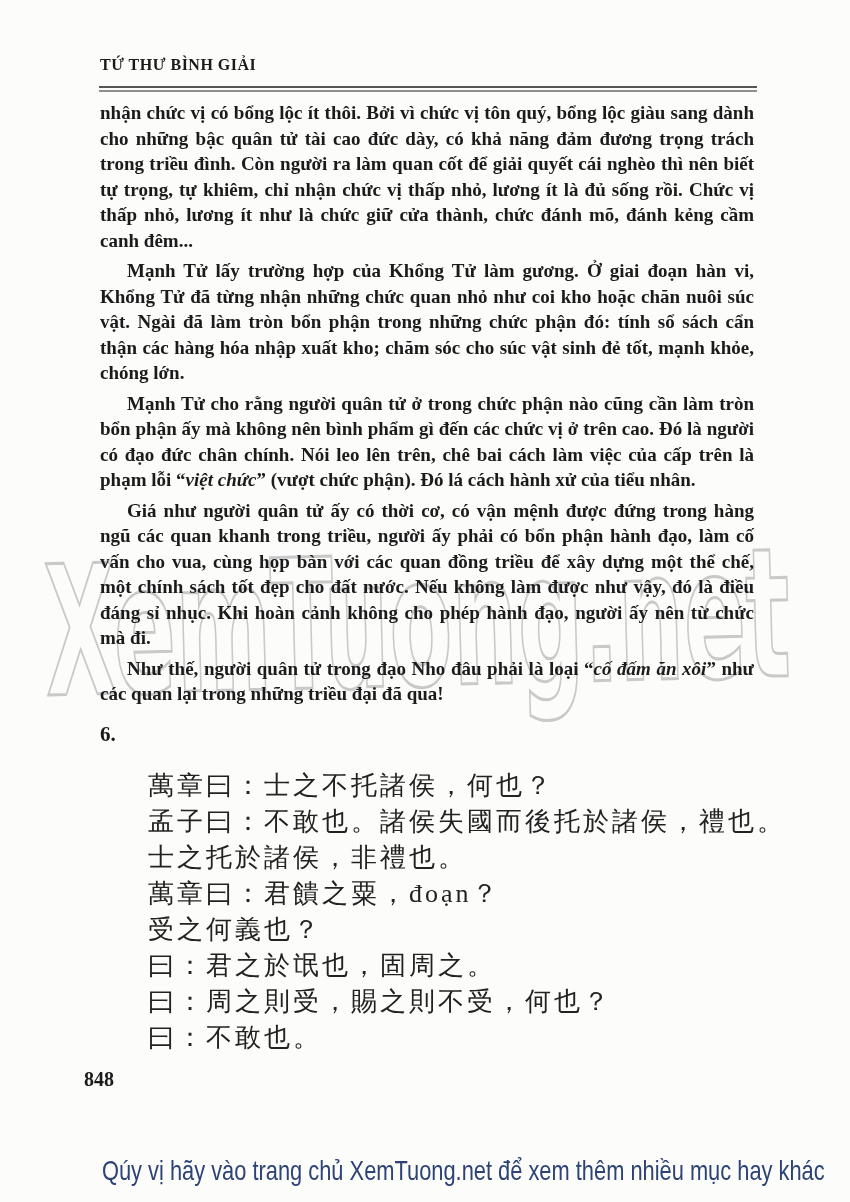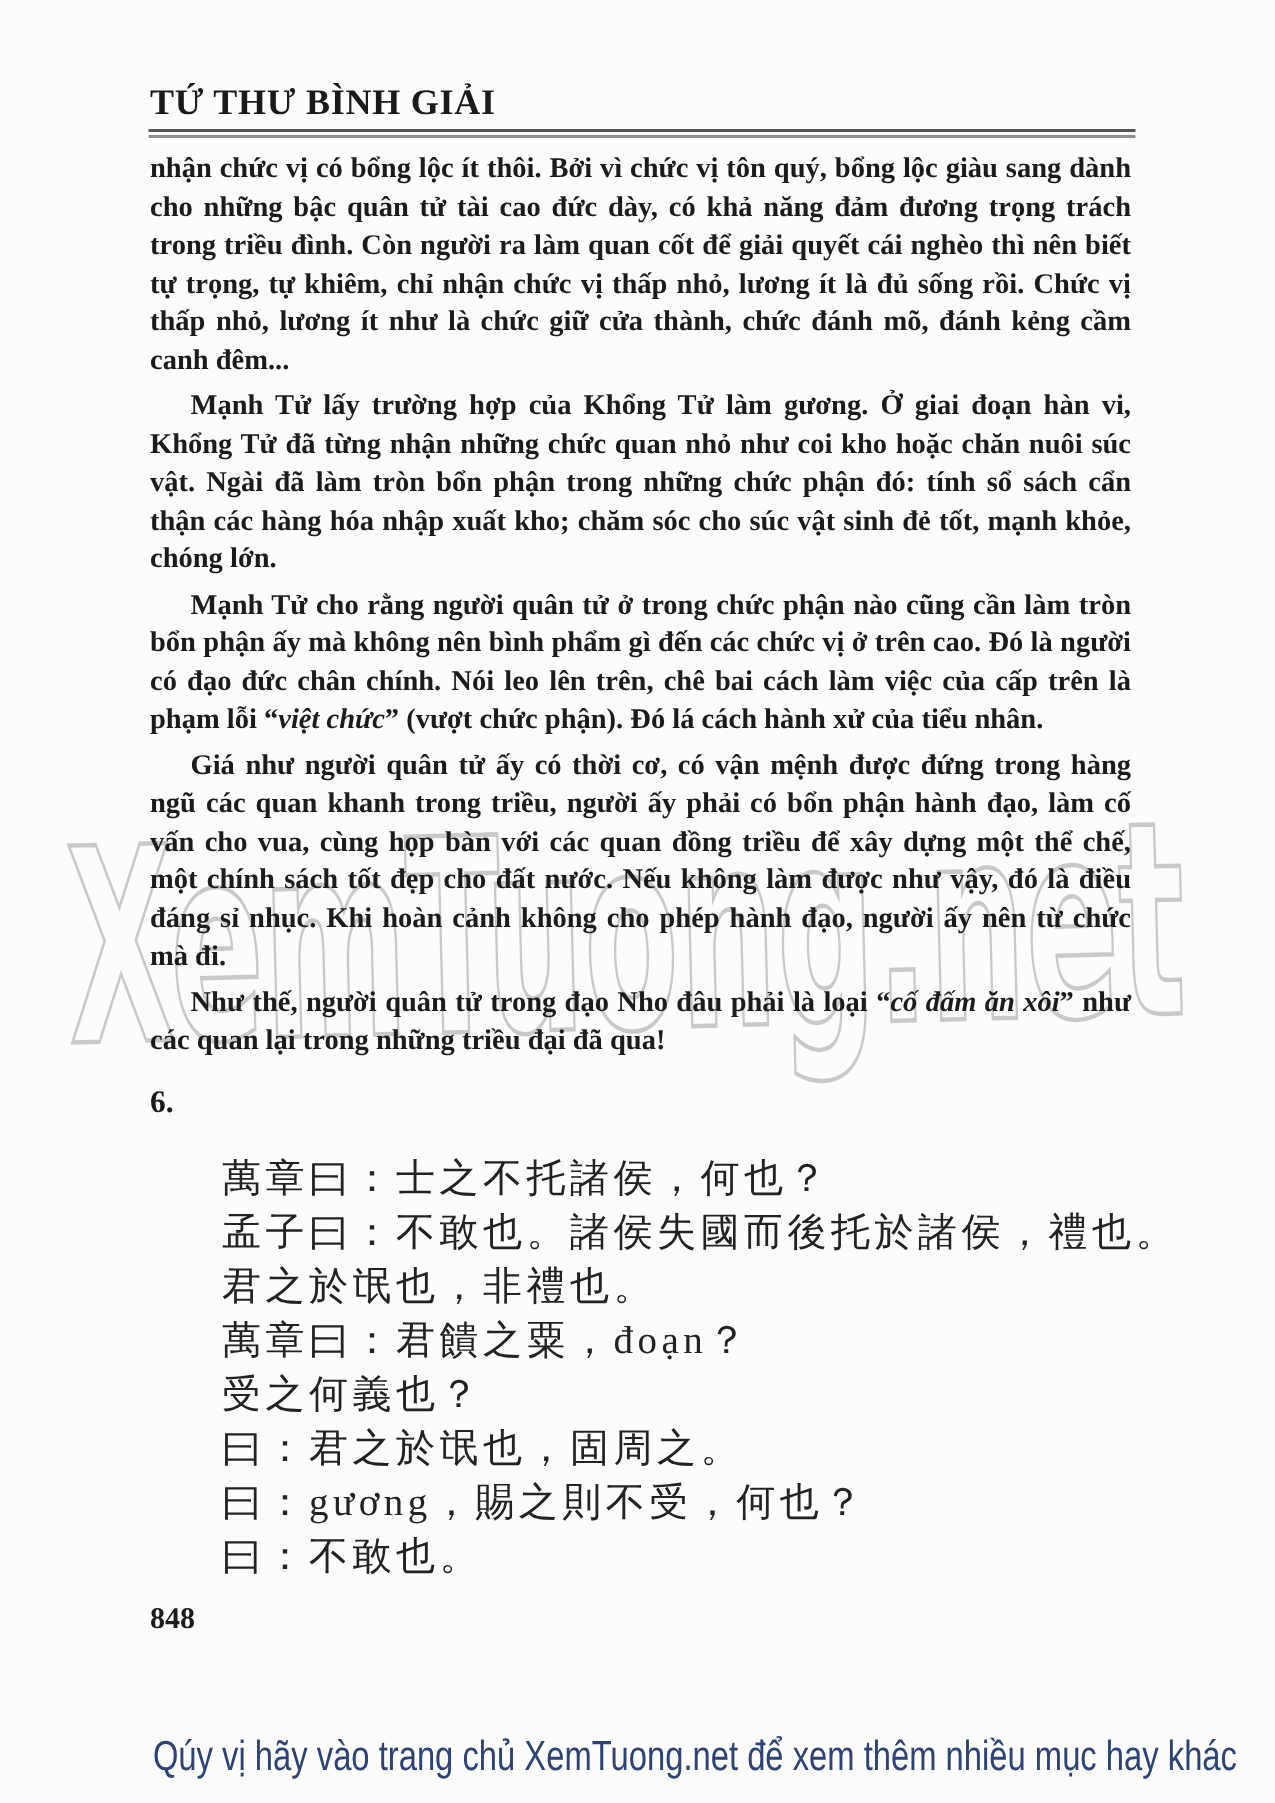--- a/index.html
+++ b/index.html
@@ -23,21 +23,21 @@
     z-index: 0;
     pointer-events: none;
   }
   .wm svg { overflow: visible; }
 
   .header-title {
     position: absolute;
     left: 100px;
     top: 56px;
     z-index: 1;
-    font-size: 24px;
+    font-size: 16px;
     font-weight: bold;
     letter-spacing: 0.5px;
     color: #1a1a1a;
     white-space: nowrap;
   }
   .header-rule {
     position: absolute;
     left: 99px;
     top: 86px;
     width: 658px;
@@ -80,21 +80,21 @@
     z-index: 1;
     font-size: 26px;
     line-height: 36px;
     letter-spacing: 3px;
     color: #222222;
   }
   .cjk-line { white-space: nowrap; }
 
   .page-number {
     position: absolute;
-    left: 100px;
+    left: 84px;
     top: 1068px;
     z-index: 1;
     font-size: 20px;
     font-weight: bold;
   }
 
   .footer {
     position: absolute;
     left: 0;
     top: 1155px;
@@ -134,25 +134,25 @@
       <p class="indent"><span>Mạnh Tử cho rằng người quân tử ở trong chức phận nào cũng cần làm tròn bổn phận ấy mà không nên bình phẩm gì đến các chức vị ở trên cao. Đó là người có đạo đức chân chính. Nói leo lên trên, chê bai cách làm việc của cấp trên là phạm lỗi “</span><span class="it">việt chức</span><span>” (vượt chức phận). Đó lá cách hành xử của tiểu nhân.</span></p>
       <p class="indent"><span>Giá như người quân tử ấy có thời cơ, có vận mệnh được đứng trong hàng ngũ các quan khanh trong triều, người ấy phải có bổn phận hành đạo, làm cố vấn cho vua, cùng họp bàn với các quan đồng triều để xây dựng một thể chế, một chính sách tốt đẹp cho đất nước. Nếu không làm được như vậy, đó là điều đáng sỉ nhục. Khi hoàn cảnh không cho phép hành đạo, người ấy nên từ chức mà đi.</span></p>
       <p class="indent"><span>Như thế, người quân tử trong đạo Nho đâu phải là loại “</span><span class="it">cố đấm ăn xôi</span><span>” như các quan lại trong những triều đại đã qua!</span></p>
     </div>
 
   <h2 class="section-number">6.</h2>
 
   <div class="chinese-passage">
       <div class="cjk-line">萬章曰：士之不托諸侯，何也？</div>
       <div class="cjk-line">孟子曰：不敢也。諸侯失國而後托於諸侯，禮也。</div>
-      <div class="cjk-line">君之於氓也，非禮也。</div>
+      <div class="cjk-line">士之托於諸侯，非禮也。</div>
       <div class="cjk-line">萬章曰：君饋之粟，đoạn？</div>
       <div class="cjk-line">受之何義也？</div>
       <div class="cjk-line">曰：君之於氓也，固周之。</div>
-      <div class="cjk-line">曰：gương，賜之則不受，何也？</div>
+      <div class="cjk-line">曰：周之則受，賜之則不受，何也？</div>
       <div class="cjk-line">曰：不敢也。</div>
     </div>
 
   <div class="page-number">848</div>
 
   <div class="footer">
     <span class="footer-text" style="color: rgb(45, 67, 117);">Qúy vị hãy vào trang chủ XemTuong.net để xem thêm nhiều mục hay khác</span>
   </div>
 
 </div>

